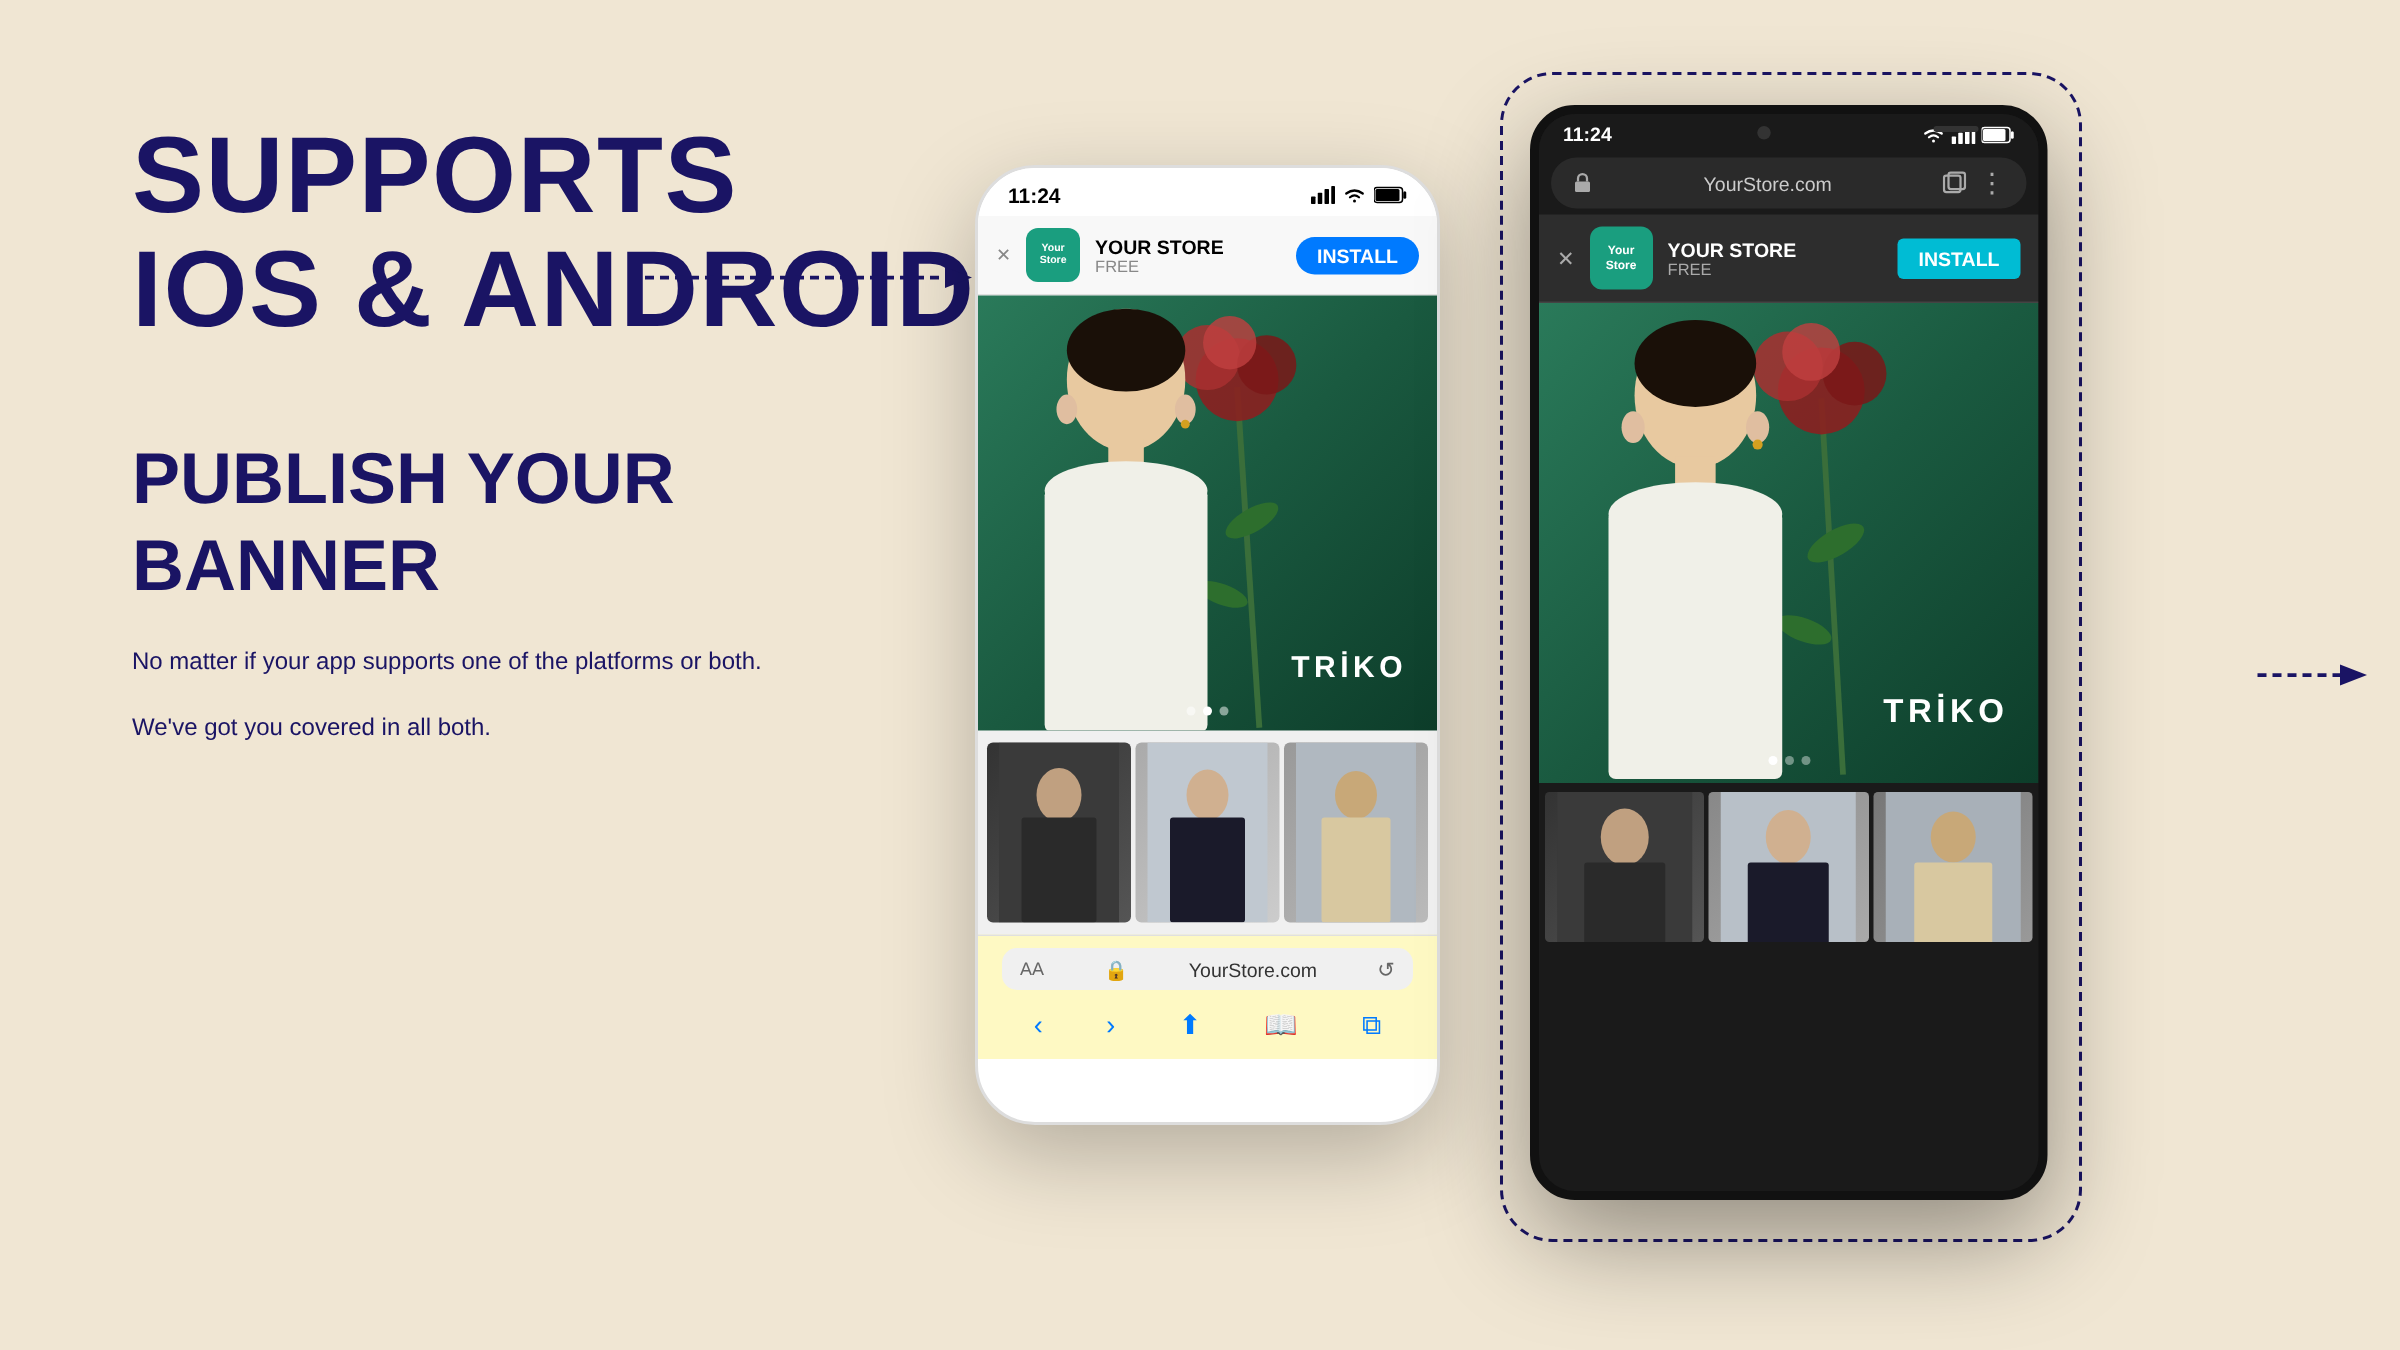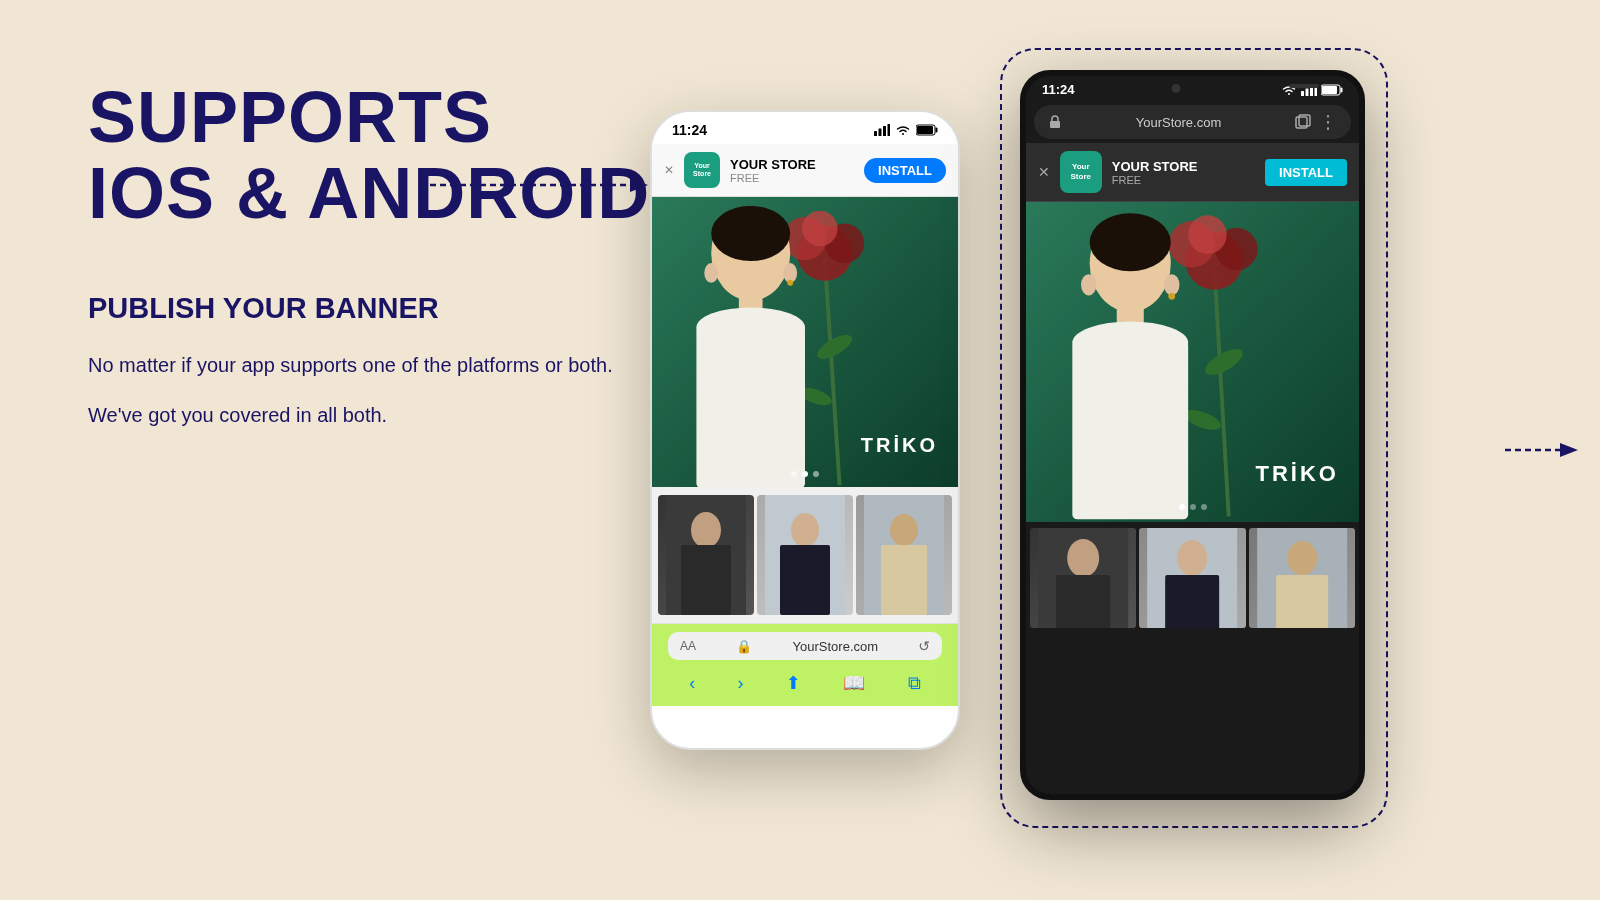--- a/index.html
+++ b/index.html
@@ -24,30 +24,30 @@
       font-size: 72px;
       font-weight: 900;
       color: #1a1464;
       line-height: 1.05;
       text-transform: uppercase;
       letter-spacing: 1px;
       margin-bottom: 60px;
     }
 
     .subtitle {
-      font-size: 29px;
+      font-size: 48px;
       font-weight: 700;
       color: #1a1464;
       text-transform: uppercase;
       line-height: 1.2;
       margin-bottom: 24px;
     }
 
     .description {
-      font-size: 20px;
+      font-size: 16px;
       color: #1a1464;
       line-height: 1.5;
       margin-bottom: 20px;
       font-weight: 400;
     }
 
     
     .ios-phone {
       position: absolute;
       left: 650px;
@@ -203,21 +203,21 @@
 
     .ios-grid-item:nth-child(2) {
       background: linear-gradient(135deg, #aaa 0%, #ccc 100%);
     }
 
     .ios-grid-item:nth-child(3) {
       background: linear-gradient(135deg, #999 0%, #bbb 100%);
     }
 
     .ios-bottom-bar {
-      background: #bef264;
+      background: #fef9c3;
       padding: 8px 16px;
       border-top: 1px solid #e0e0e0;
     }
 
     .ios-url-bar {
       background: #f0f0f0;
       border-radius: 10px;
       padding: 6px 12px;
       display: flex;
       align-items: center;

